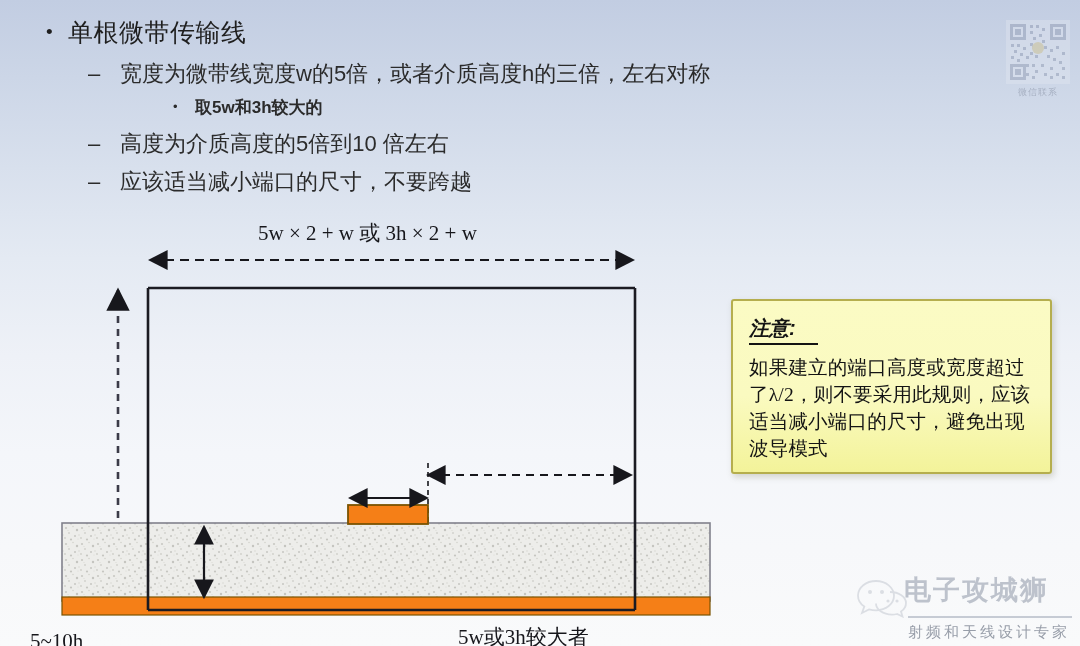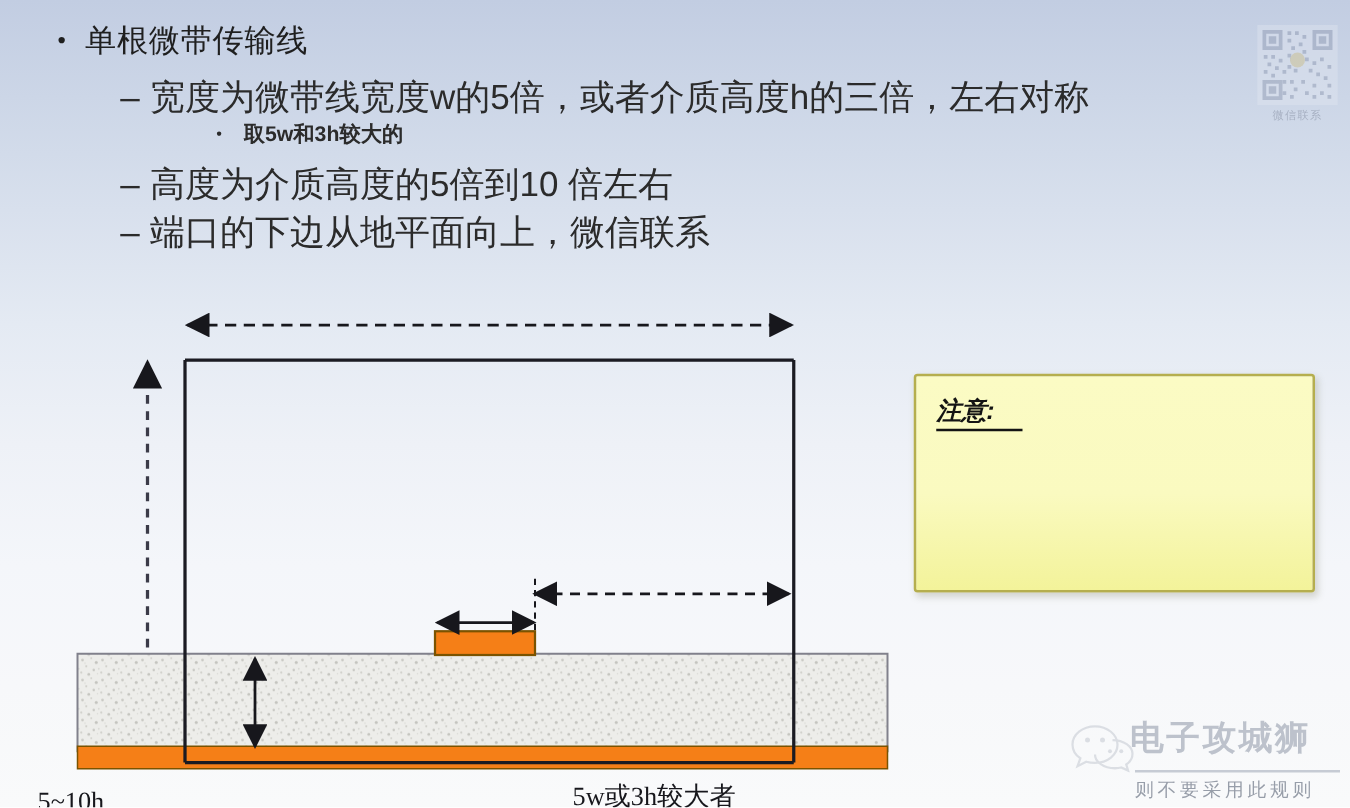--- a/index.html
+++ b/index.html
@@ -49,24 +49,23 @@
   .lvl1 .dot {
     display: inline-block;
     width: 22px;
     font-size: 19px;
     vertical-align: 3px;
   }
   .lvl2 {
     position: absolute;
     left: 88px;
     font-family: "Liberation Sans", sans-serif;
-    font-size: 28px;
+    font-size: 22px;
     color: #2b2b2b;
     white-space: nowrap;
-    text-align: center;
   }
   .lvl2 .dash {
     display: inline-block;
     width: 32px;
     color: #2b2b2b;
   }
   .lvl3 {
     position: absolute;
     left: 142px;
     font-family: "Liberation Sans", sans-serif;
@@ -260,21 +259,21 @@
 
     <div class="lvl3" id="b3a">
       <span class="dot">•</span><span>取5w和3h较大的</span>
     </div>
 
     <div class="lvl2" id="b2b">
       <span class="dash">–</span><span>高度为介质高度的5倍到10 倍左右</span>
     </div>
 
     <div class="lvl2" id="b2c">
-      <span class="dash">–</span><span>端口的下边从地平面向上，微信联系</span>
+      <span class="dash">–</span><span>应该适当减小端口的尺寸，不要跨越</span>
     </div>
   </div>
 
   <div id="diagram">
     <svg width="740" height="441" viewBox="0 0 740 441" xmlns="http://www.w3.org/2000/svg">
       <defs>
         <marker id="ah" markerWidth="9" markerHeight="9" refX="8" refY="4.5" orient="auto">
           <path d="M0,0 L9,4.5 L0,9 z" fill="#17171c"></path>
         </marker>
         <marker id="at" markerWidth="9" markerHeight="9" refX="1" refY="4.5" orient="auto">
@@ -310,27 +309,29 @@
       <rect x="348" y="300" width="80" height="19" fill="#f57f17" stroke="#7a5300" stroke-width="1.8"></rect>
 
       <line x1="350" y1="293" x2="427" y2="293" stroke="#17171c" stroke-width="2.2" marker-start="url(#at)" marker-end="url(#ah)"></line>
 
       <line x1="204" y1="322" x2="204" y2="392" stroke="#17171c" stroke-width="2.2" marker-start="url(#at)" marker-end="url(#ah)"></line>
 
       <path d="M148,83 L148,405 M148,83 L635,83 M635,83 L635,405" fill="none" stroke="#1b1b22" stroke-width="2.6"></path>
       <line x1="148" y1="405" x2="635" y2="405" stroke="#1b1b22" stroke-width="2.6"></line>
     </svg>
 
+    <div class="dlabel" id="lbl-top">5w × 2 + w 或 3h × 2 + w</div>
     <div class="dlabel" id="lbl-left">5~10h</div>
     <div class="dlabel" id="lbl-mid">5w或3h较大者</div>
 
   </div>
 
   <div id="note">
     <div id="note-title">注意:</div>
+    <div id="note-body">如果建立的端口高度或宽度超过了λ/2，则不要采用此规则，应该适当减小端口的尺寸，避免出现波导模式</div>
   </div>
 
   <div id="qr-wrap">
     <div id="qr">
       <svg width="64" height="64" viewBox="0 0 64 64" xmlns="http://www.w3.org/2000/svg">
         <rect width="64" height="64" fill="#e7ebf3"></rect>
         <g fill="#7d87a0">
           <path d="M4,4 h16 v16 h-16 z M7,7 v10 h10 v-10 z"></path>
           <path d="M44,4 h16 v16 h-16 z M47,7 v10 h10 v-10 z"></path>
           <path d="M4,44 h16 v16 h-16 z M7,47 v10 h10 v-10 z"></path>
@@ -389,16 +390,16 @@
         <path d="M20,3 C10,3 2,9.5 2,17.5 C2,22 4.4,26 8.3,28.6 L6,35 L13,31.4 C15.2,32 17.5,32.3 20,32.3 C30,32.3 38,25.8 38,17.8 C38,9.8 30,3 20,3 z" fill="none" stroke="#9aa2b0" stroke-width="1.8"></path>
         <circle cx="14" cy="14" r="2" fill="#9aa2b0"></circle>
         <circle cx="26" cy="14" r="2" fill="#9aa2b0"></circle>
         <path d="M34,14 C43,14 50,19 50,25 C50,28.5 48,31.6 45,33.6 L46.5,38.5 L41,36 C39.4,36.4 37.8,36.6 36,36.6 C27,36.6 20,31.5 20,25.5" fill="none" stroke="#9aa2b0" stroke-width="1.8"></path>
         <circle cx="32" cy="23" r="1.6" fill="#9aa2b0"></circle>
         <circle cx="41" cy="23" r="1.6" fill="#9aa2b0"></circle>
       </svg>
     </div>
     <div id="brand-gray">电子攻城狮</div>
     <div id="brand-rule"></div>
-    <div id="brand-sub">则不要采用此规则</div>
+    <div id="brand-sub">射频和天线设计专家</div>
   </div>
 
 </div>
 
 </body></html>

